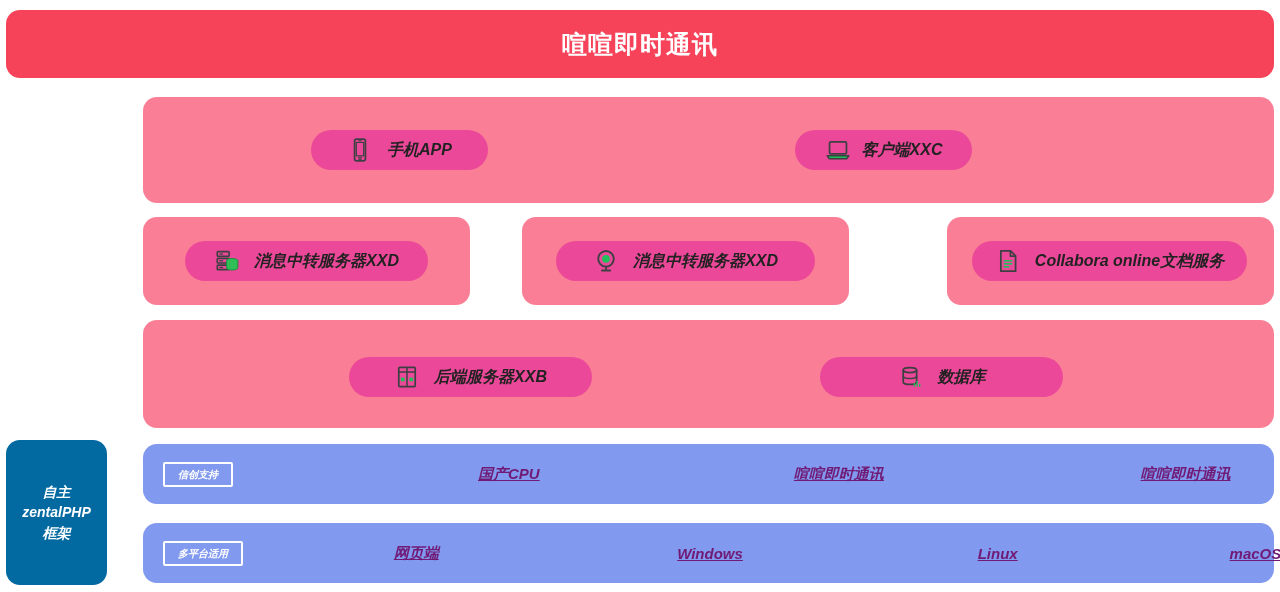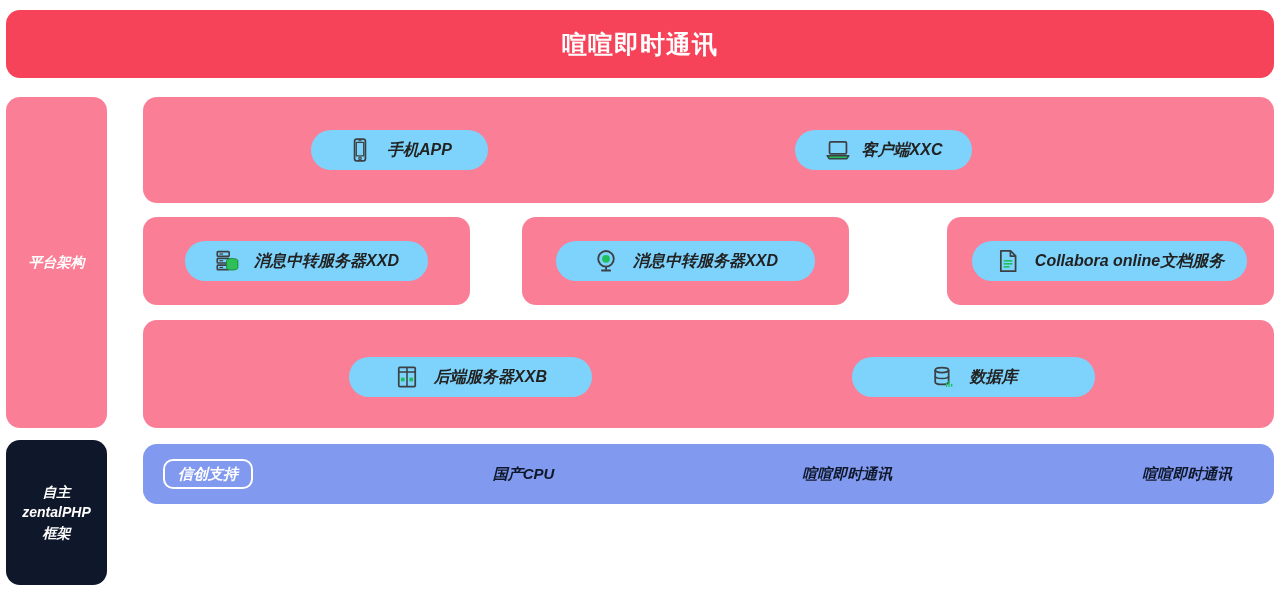--- a/index.html
+++ b/index.html
@@ -53,21 +53,21 @@
     display: flex;
     align-items: center;
     justify-content: center;
   }
   .rail-framework {
     position: absolute;
     left: 6px;
     top: 440px;
     width: 101px;
     height: 145px;
-    background: #0f172a;
+    background: #0369a1;
     border-radius: 14px;
     display: flex;
     align-items: center;
     justify-content: center;
   }
   .rail-label {
     color: #ffffff;
     font-size: 14px;
     font-weight: bold;
     font-style: italic;
@@ -95,21 +95,21 @@
   }
   .panel-collabora {
     left: 947px; top: 217px; width: 327px; height: 88px;
   }
   .panel-backend {
     left: 143px; top: 320px; width: 1131px; height: 108px;
   }
 
   
   .chip {
-    background: #7dd3fc;
+    background: #ec4899;
     border-radius: 22px;
     height: 40px;
     display: inline-flex;
     align-items: center;
     justify-content: center;
     gap: 14px;
     padding: 0 20px;
     box-sizing: border-box;
   }
   .chip-label {
@@ -129,75 +129,73 @@
   }
   .chip-icon svg { display: block; }
 
   
   .chip-phone   { position: absolute; left: 311px; top: 130px; width: 177px; }
   .chip-desktop { position: absolute; left: 795px; top: 130px; width: 177px; gap: 11px; }
   .chip-xxd-a   { position: absolute; left: 185px; top: 241px; width: 243px; }
   .chip-xxd-b   { position: absolute; left: 556px; top: 241px; width: 259px; }
   .chip-collab  { position: absolute; left: 972px; top: 241px; width: 275px; align-items: center; }
   .chip-xxb     { position: absolute; left: 349px; top: 357px; width: 243px; }
-  .chip-db      { position: absolute; left: 852px; top: 357px; width: 243px; align-items: center; }
+  .chip-db      { position: absolute; left: 820px; top: 357px; width: 243px; align-items: center; }
 
   
   .blue-row {
     position: absolute;
     background: #8199EE;
     border-radius: 14px;
     height: 60px;
     display: flex;
     align-items: center;
   }
   .row-xinchuang { left: 143px; top: 444px; width: 1131px; }
   .row-platforms { left: 143px; top: 523px; width: 1131px; }
 
   .pill {
     border: 2px solid #ffffff;
-    border-radius: 10px;
+    border-radius: 2px;
     color: #ffffff;
-    font-size: 15px;
+    font-size: 10px;
     font-weight: bold;
     font-style: italic;
     padding: 5px 13px;
     white-space: nowrap;
     margin-left: 20px;
     line-height: 1.1;
   }
   .blue-items {
     flex: 1;
     display: flex;
     align-items: center;
     height: 100%;
     position: relative;
   }
   .blue-item {
     position: absolute;
-    color: #0f172a;
+    color: #701a75;
     font-size: 15px;
     font-weight: bold;
     font-style: italic;
     white-space: nowrap;
     transform: translateX(-50%);
+    text-decoration: underline;
   }
 </style>
 </head>
 <body>
 
 <div class="page">
 
   <div class="header">
     <div class="header-title">喧喧即时通讯</div>
   </div>
 
-  <div class="rail-platform">
-    <div class="rail-label">平台架构</div>
-  </div>
 
   <div class="rail-framework">
     <div class="rail-label">自主
 zentalPHP
 框架</div>
   </div>
 
   <div class="panel panel-clients"></div>
 
   <div class="panel panel-xxd-a"></div>
@@ -301,14 +299,23 @@
 
   <div class="blue-row row-xinchuang">
     <div class="pill">信创支持</div>
     <div class="blue-items">
       <span class="blue-item" style="left:26.5%;">国产CPU</span>
       <span class="blue-item" style="left:58.2%;">喧喧即时通讯</span>
       <span class="blue-item" style="left:91.5%;">喧喧即时通讯</span>
     </div>
   </div>
 
+  <div class="blue-row row-platforms">
+    <div class="pill">多平台适用</div>
+    <div class="blue-items">
+      <span class="blue-item" style="left:16.8%;">网页端</span>
+      <span class="blue-item" style="left:45.3%;">Windows</span>
+      <span class="blue-item" style="left:73.2%;">Linux</span>
+      <span class="blue-item" style="left:98.2%;">macOS</span>
+    </div>
+  </div>
 
 </div>
 
 </body></html>

